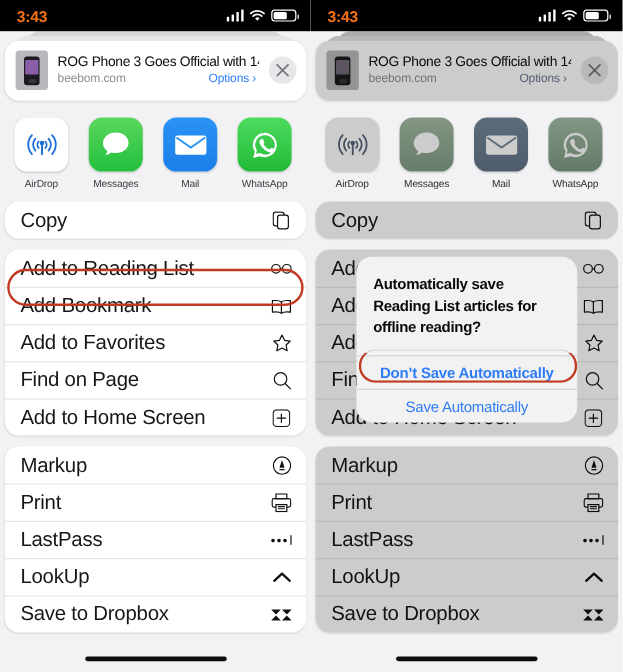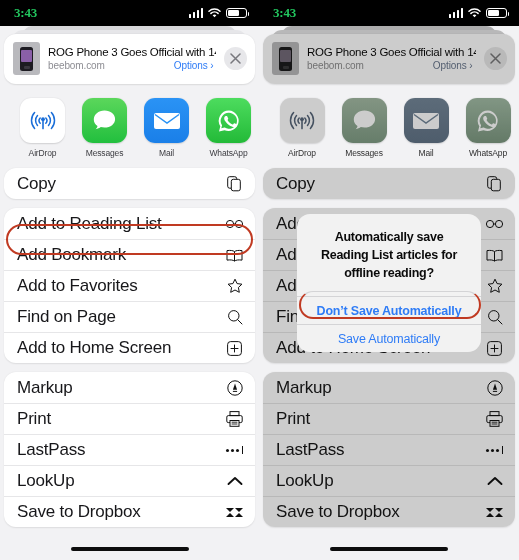--- a/index.html
+++ b/index.html
@@ -13,21 +13,21 @@
   .phone { position:relative; width:259px; height:560px; overflow:hidden; background:#f2f2f4; }
   .phone.right { width:260px; }
   .phone.right .dimmable { filter:brightness(0.80) saturate(0.18); }
 
   
   .statusbar {
     position:relative; height:26px; background:#000;
     display:flex; align-items:center; justify-content:space-between;
     padding:0 12px 0 14px; z-index:6;
   }
-  .clock { color:#22c55e; font-size:13px; font-weight:700; letter-spacing:-0.2px;font-family:Liberation Serif, serif; }
+  .clock { color:#f97316; font-size:13px; font-weight:700; letter-spacing:-0.2px; }
   .status-icons { display:flex; align-items:center; gap:5px; }
   .bars { display:flex; align-items:flex-end; gap:1.5px; height:10px; }
   .bars i { display:block; width:2.5px; background:#fff; border-radius:0.5px; }
   .bars i:nth-child(1){height:4px} .bars i:nth-child(2){height:6px}
   .bars i:nth-child(3){height:8px} .bars i:nth-child(4){height:10px}
   .wifi svg { display:block; }
   .batt { width:21px; height:10.5px; border:1.3px solid #fff; border-radius:3px; position:relative; }
   .batt::after{ content:""; position:absolute; right:-3.4px; top:3px; width:1.8px; height:4px; background:#fff; border-radius:0 1px 1px 0; }
   .batt i { position:absolute; left:1.3px; top:1.3px; bottom:1.3px; width:11px; background:#fff; border-radius:1.3px; }
 
@@ -52,21 +52,21 @@
   .hdr-txt { flex:1 1 auto; min-width:0; }
   .hdr-title { font-size:11.5px; color:#0a0a0a; letter-spacing:-0.25px; white-space:nowrap; overflow:hidden; text-overflow:clip; }
   .hdr-sub { margin-top:2px; font-size:10px; color:#8d8d93; letter-spacing:-0.1px; display:flex; align-items:center; gap:21px; }
   .hdr-sub .opt { color:#2f7cf6;margin-left:48px; }
   .hdr-sub .opt::after { content:" \203A"; color:#2f7cf6; }
   .closebtn { width:23px; height:23px; border-radius:50%; background:#e7e7ea; flex:0 0 auto;
               display:flex; align-items:center; justify-content:center; }
   .closebtn svg { display:block; }
 
   
-  .apps { display:flex; padding:14px 0 10px 12px; gap:17px; overflow:hidden;justify-content:center; }
+  .apps { display:flex; padding:14px 0 10px 12px; gap:17px; overflow:hidden; }
   .app { width:45px; flex:0 0 auto; text-align:center; }
   .app .ic { width:45px; height:45px; border-radius:11px; display:flex; align-items:center; justify-content:center;
              box-shadow:0 0.5px 1.5px rgba(0,0,0,.14); overflow:hidden; }
   .app .lb { margin-top:5px; font-size:8.5px; color:#3c3c41; letter-spacing:-0.15px; white-space:nowrap; }
   .ic.airdrop { background:#fff; }
   .ic.messages { background:linear-gradient(180deg,#5bd75b,#22bf3e); }
   .ic.mail { background:linear-gradient(180deg,#2a93f5,#1a7fe8); }
   .ic.whatsapp { background:linear-gradient(180deg,#4ddc5e,#23ba38); }
 
   
@@ -96,21 +96,21 @@
   .phone.right .annot.dlg-btn { left:40px; }
 
   
   .home { position:absolute; left:50%; transform:translateX(-50%); bottom:9px;
           width:118px; height:4px; background:#0d0d0d; border-radius:3px; z-index:7; }
 
   
   .scrim { position:absolute; inset:0; z-index:4; }
   .dialog { position:absolute; left:38px; top:214px; width:184px; background:#f2f2f2;
             border-radius:13px; z-index:5; overflow:hidden; }
-  .dlg-msg { padding:15px 14px 14px; text-align:center; font-size:12.5px; color:#0a0a0a;
+  .dlg-msg { padding:15px 14px 14px; text-align:left; font-size:12.5px; color:#0a0a0a;
              font-weight:700; line-height:1.42; letter-spacing:-0.25px; }
   .dlg-btn { height:28px; display:flex; align-items:center; justify-content:center;
              border-top:0.6px solid #d4d4d6; font-size:12.5px; color:#2f7cf6; letter-spacing:-0.2px; }
   .dlg-btn.bold { font-weight:700; }
 </style>
 </head>
 <body>
 
 <div class="screens">
 

